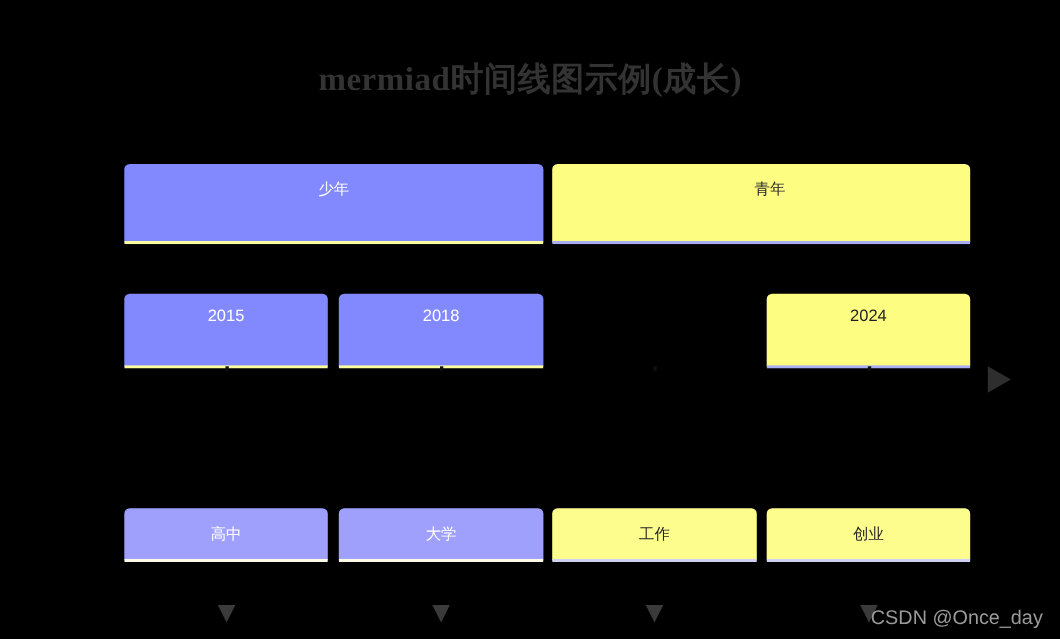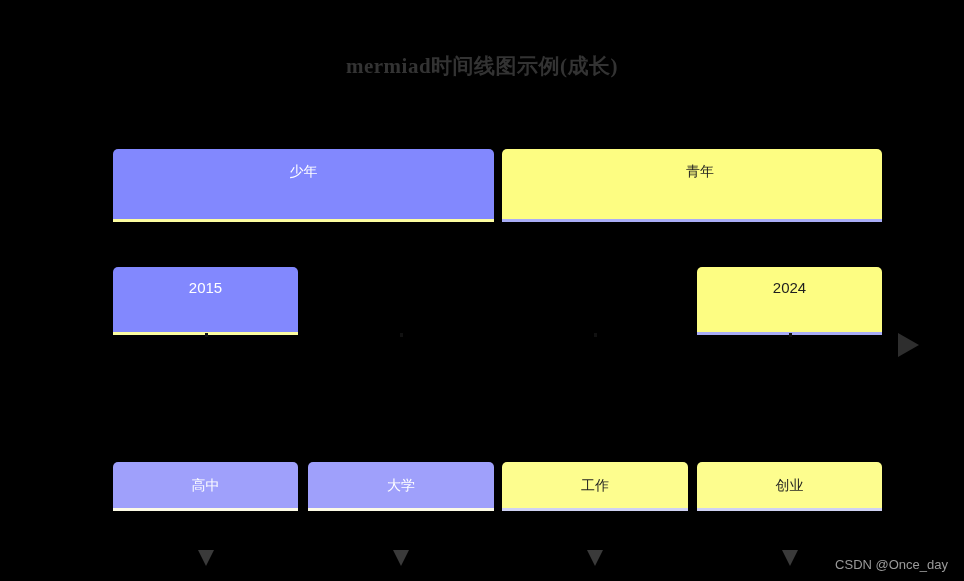--- a/index.html
+++ b/index.html
@@ -17,21 +17,21 @@
 
   
   #diagram-title {
     position: absolute;
     left: 0;
     top: 52px;
     width: 964px;
     text-align: center;
     font-family: "Liberation Serif", "DejaVu Serif", serif;
     font-weight: bold;
-    font-size: 21px;
+    font-size: 30px;
     letter-spacing: 0.5px;
     color: #333333;
     white-space: nowrap;
   }
 
   
   .row {
     position: absolute;
     left: 16px;
     width: 964px;
@@ -144,21 +144,21 @@
     border-top: 12px solid transparent;
     border-bottom: 12px solid transparent;
     border-left: 21px solid #2e2e2e;
   }
 
   
   #watermark {
     position: absolute;
     right: 16px;
     bottom: 9px;
-    font-size: 13px;
+    font-size: 18px;
     color: #9a9a9a;
     white-space: nowrap;
   }
 </style>
 </head>
 <body>
 
 <div id="diagram-title">mermiad时间线图示例(成长)</div>
 
 <div class="row" id="sections-row">
@@ -168,20 +168,23 @@
     <div class="cell section-box theme-yellow" style="left: 486px; width: 380px;">
       <span>青年</span>
     </div>
   </div>
 
 <div class="row" id="periods-row">
     <div class="cell period-box theme-purple" style="left: 97px; width: 185px;">
       <span>2015</span>
     </div>
     <div class="period-notch" style="left: 189px;"></div>
+    <div class="cell period-box theme-purple" style="left: 292px; width: 186px;">
+      <span>2018</span>
+    </div>
     <div class="period-notch" style="left: 384px;"></div>
     <div class="period-notch" style="left: 578px;"></div>
     <div class="cell period-box theme-yellow" style="left: 681px; width: 185px;">
       <span>2024</span>
     </div>
     <div class="period-notch" style="left: 773px;"></div>
   </div>
 
 <div class="row" id="events-row">
     <div class="cell event-box theme-purple" style="left: 97px; width: 185px;">

